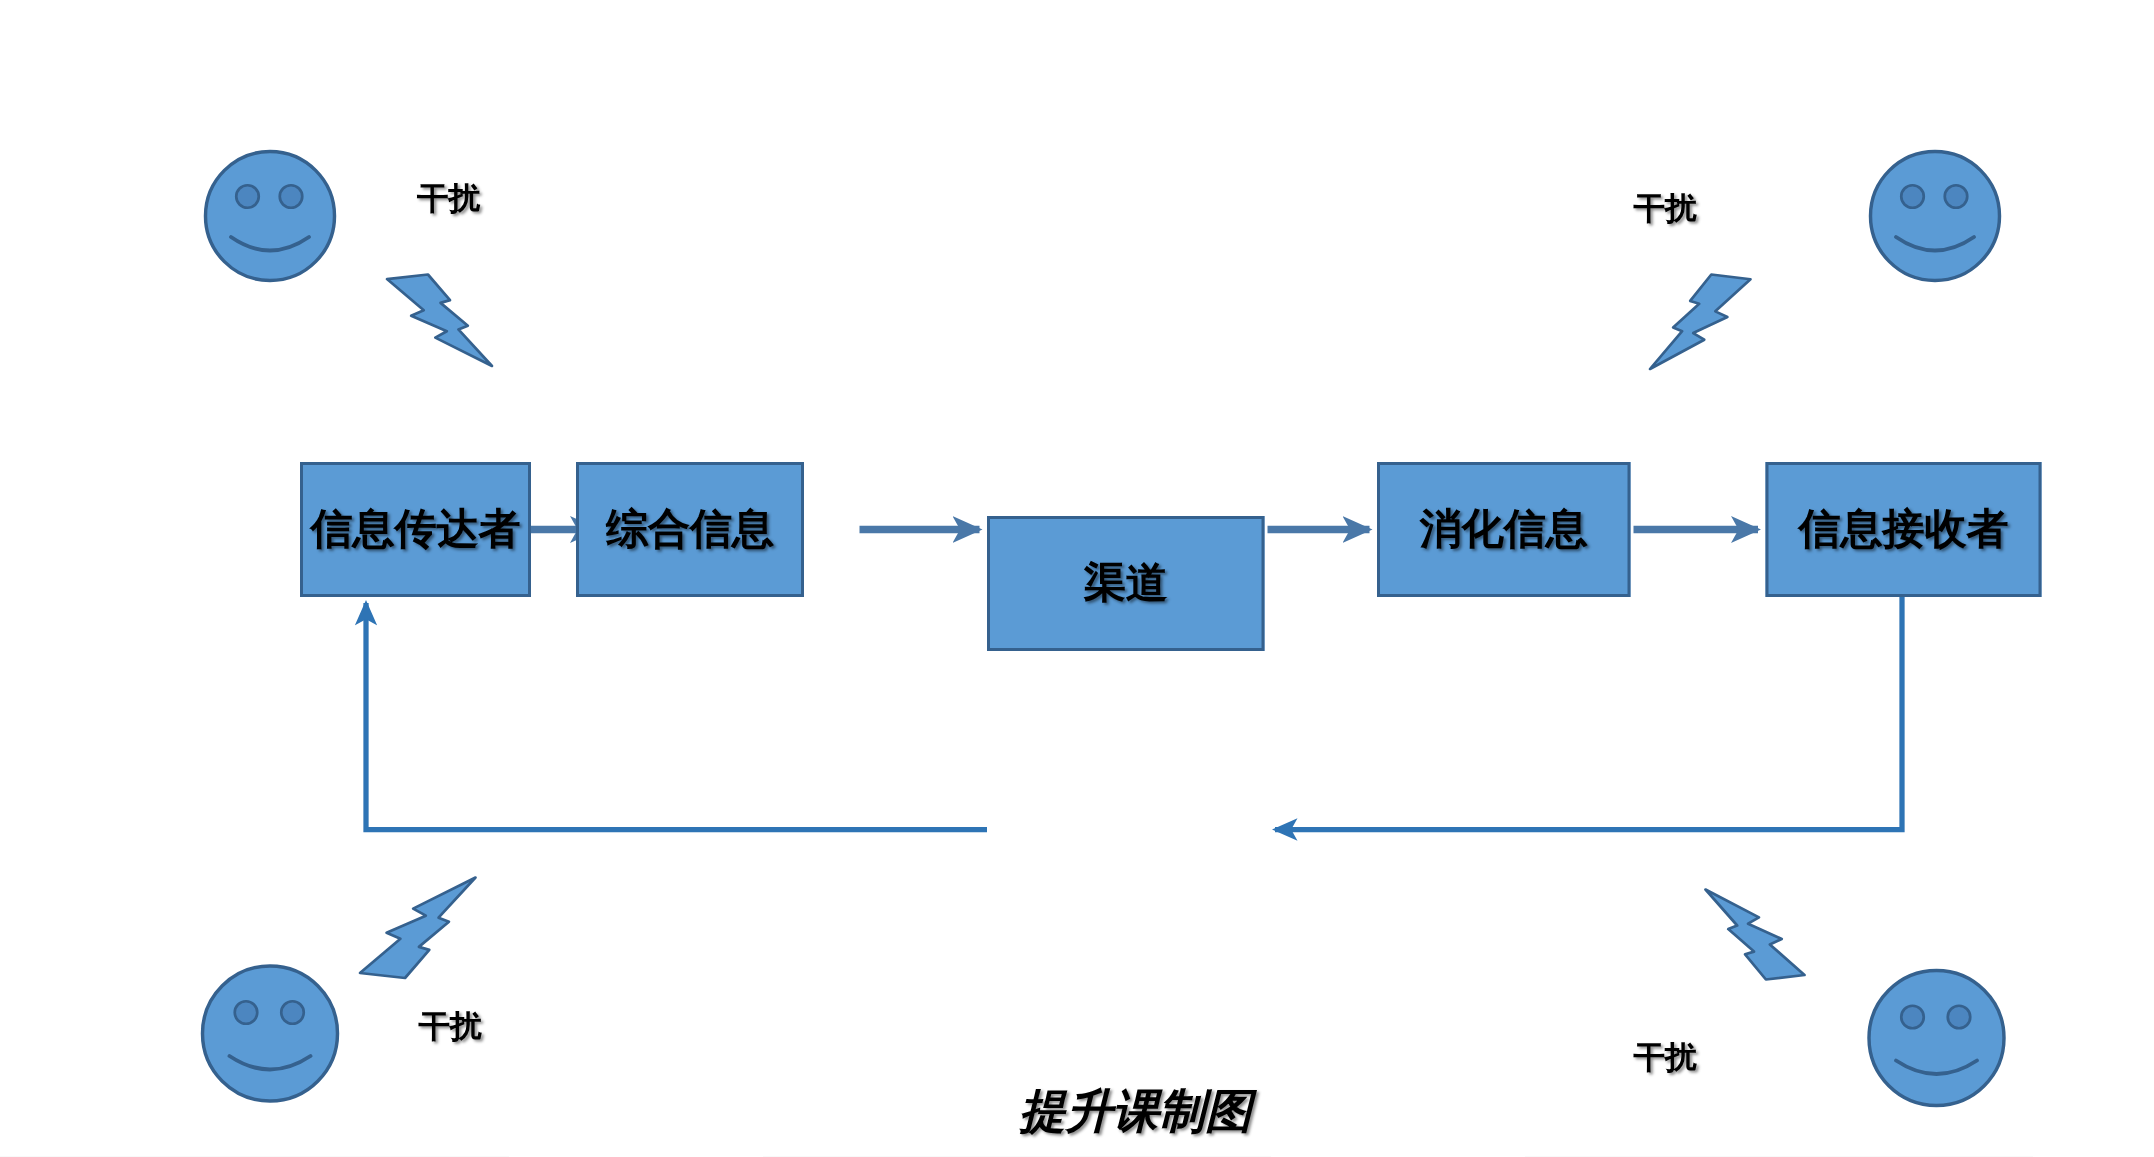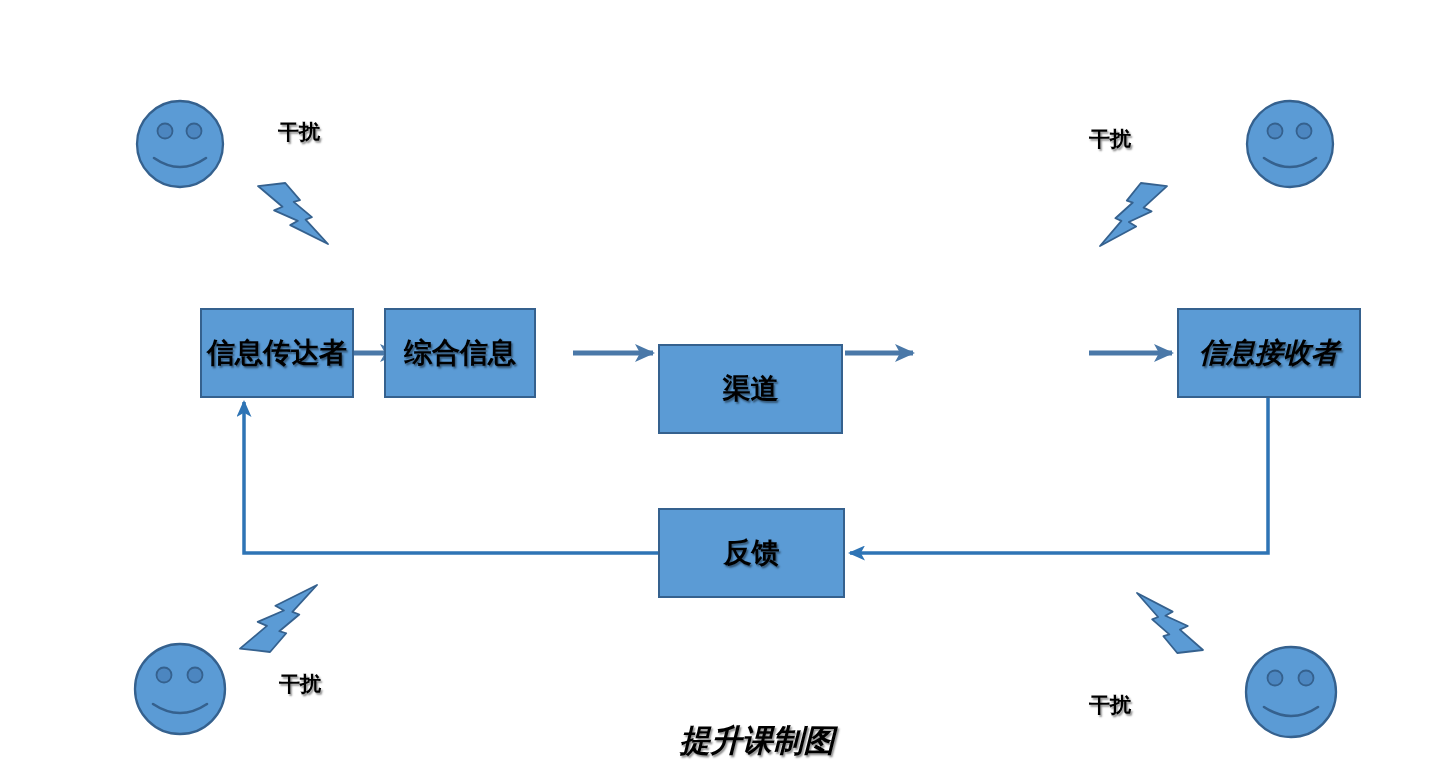--- a/index.html
+++ b/index.html
@@ -100,23 +100,23 @@
 
     <polygon class="bolt" points="39,0 60,28 51,31 77,56 68,60 100,100 46,69 57,62 23,45 35,39 0,5" transform="translate(258,183) scale(0.70,0.61)"></polygon>
     <polygon class="bolt" points="39,0 60,28 51,31 77,56 68,60 100,100 46,69 57,62 23,45 35,39 0,5" transform="translate(1167,183) scale(-0.67,0.63)"></polygon>
     <polygon class="bolt" points="39,0 60,28 51,31 77,56 68,60 100,100 46,69 57,62 23,45 35,39 0,5" transform="translate(240,652) scale(0.77,-0.67)"></polygon>
     <polygon class="bolt" points="39,0 60,28 51,31 77,56 68,60 100,100 46,69 57,62 23,45 35,39 0,5" transform="translate(1203,653) scale(-0.66,-0.60)"></polygon>
   </svg>
 
   <div class="flow-box" style="left:162px;width:154px;margin-left:38px;">信息传达者</div>
   <div class="flow-box" style="left:384px;width:152px;">综合信息</div>
   <div class="flow-box" style="left:658px;width:185px;margin-top:36px;">渠道</div>
-  <div class="flow-box" style="left:1177px;width:184px;font-style:italic;">信息接收者</div>
+  <div class="flow-box" style="left:918px;width:169px;">消化信息</div>
+  <div class="flow-box" style="left:1177px;width:184px;">信息接收者</div>
 
-  <div class="flow-box feedback-box" style="left:658px;width:187px;">反馈</div>
 
   <div class="interference" style="left:259px;top:118px;">干扰</div>
   <div class="interference" style="left:1070px;top:125px;">干扰</div>
   <div class="interference" style="left:260px;top:670px;">干扰</div>
   <div class="interference" style="left:1070px;top:691px;">干扰</div>
 
   <div class="diagram-title">提升课制图</div>
 
 </div>
 

